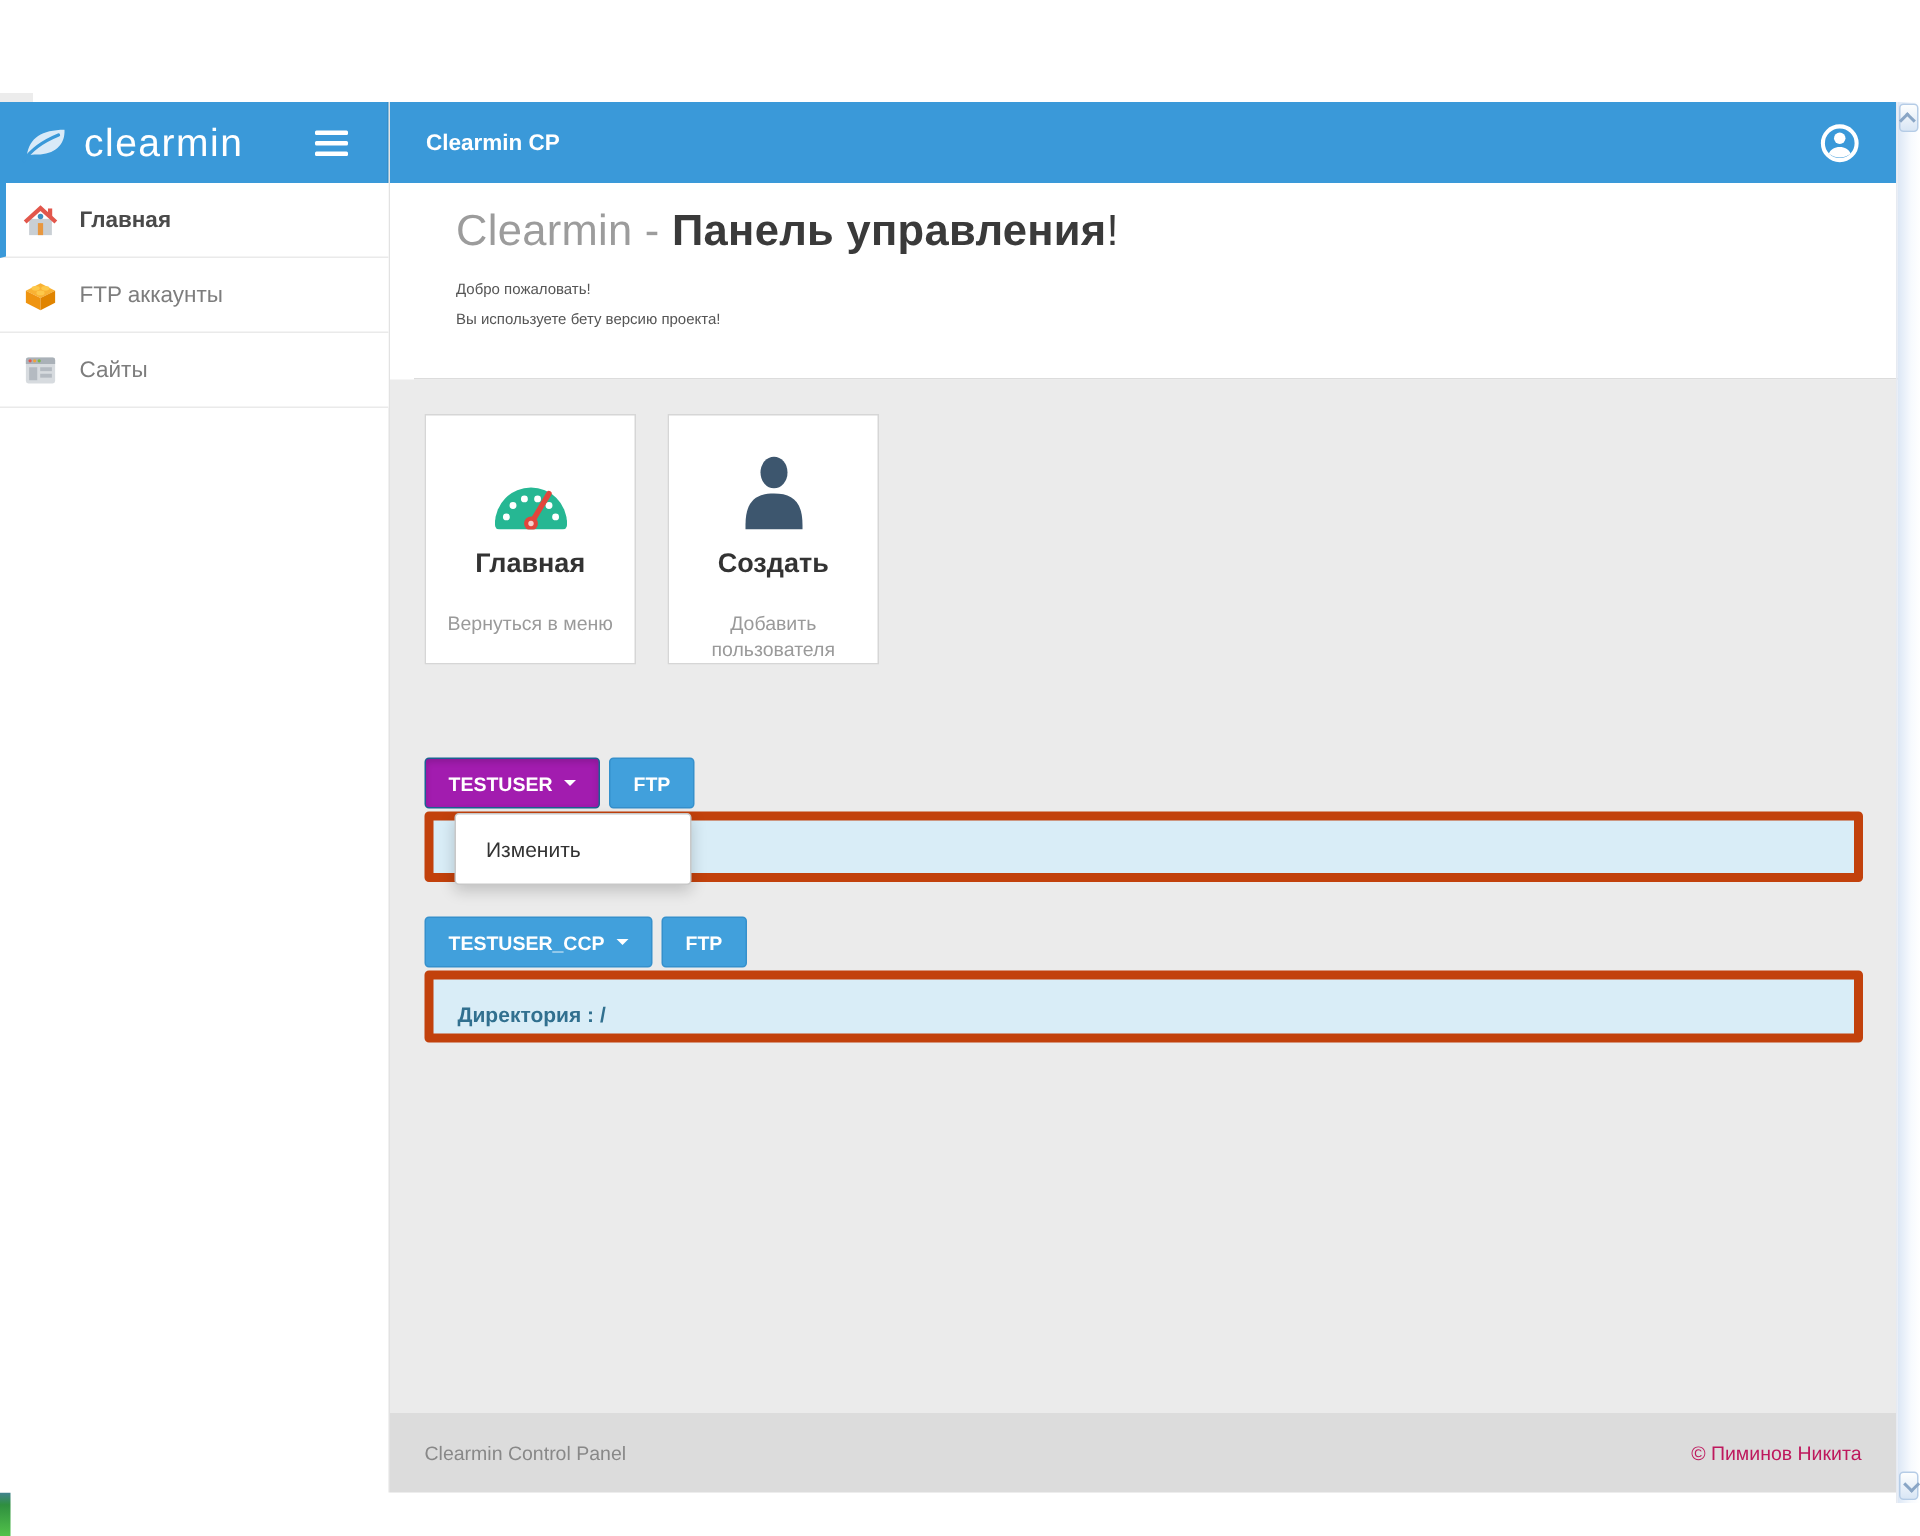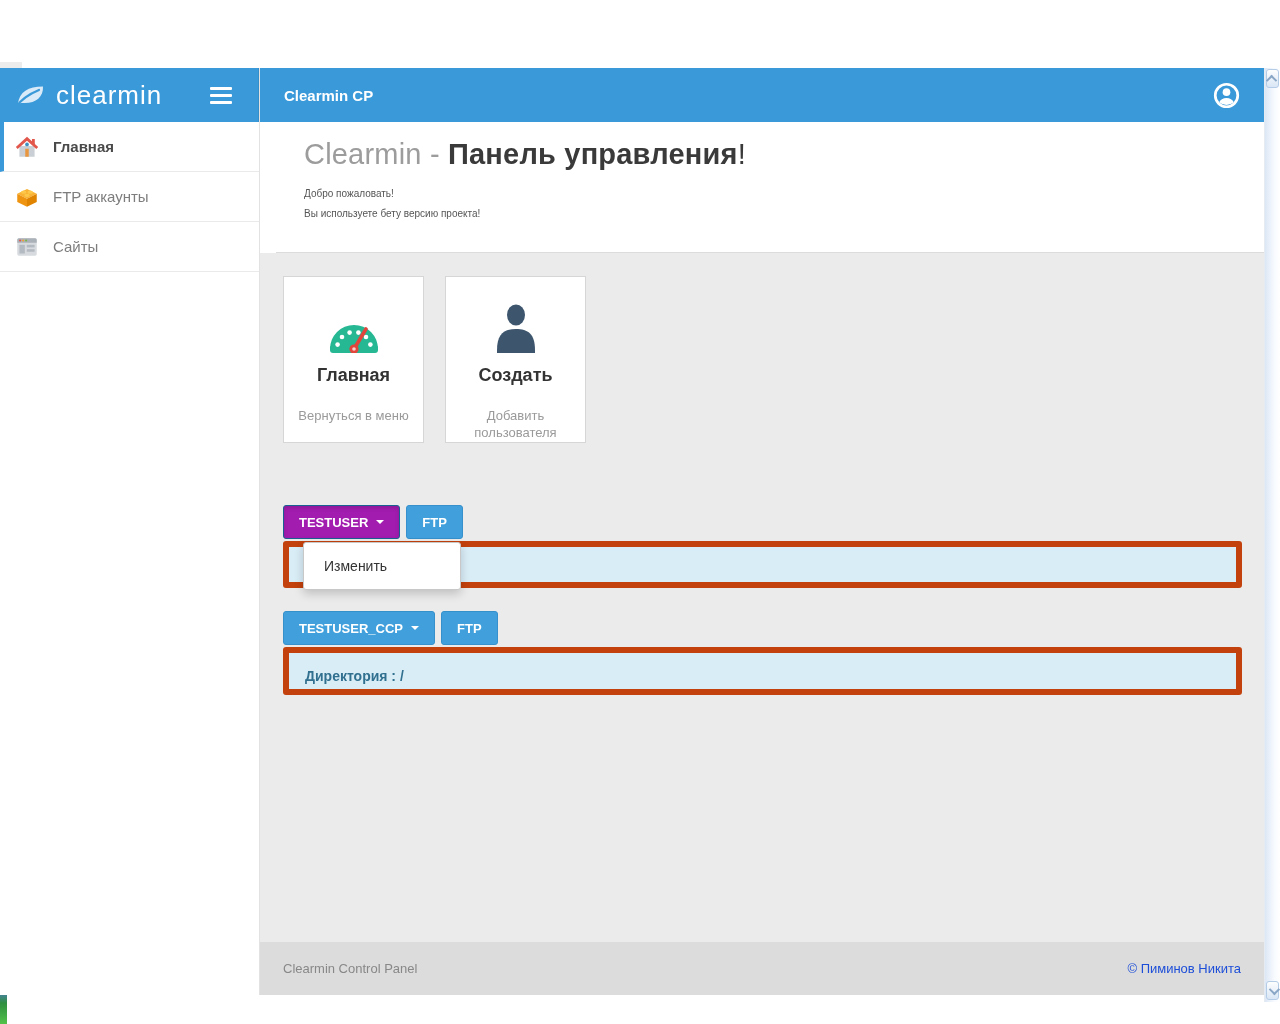--- a/index.html
+++ b/index.html
@@ -69,21 +69,21 @@
   .alert-2 { top:394px; height:48px; padding:15px 16px; color:#31708f; font-weight:bold; font-size:14px; }
 
   .dropdown { position:absolute; top:289px; left:23px; width:158px; background:#fff; border:1px solid #c8c8c8;
     border-radius:3px; box-shadow:0 4px 10px rgba(0,0,0,.18); padding:5px 0; box-sizing:border-box; z-index:5;margin-left:20px; }
   .dd-item { padding:10px 20px; font-size:14px; color:#333; cursor:pointer; }
 
   
   .footer { position:absolute; left:260px; top:874px; width:1004px; height:53px; background:#dcdcdc;
     display:flex; align-items:center; justify-content:space-between; padding:0 23px; box-sizing:border-box;
     font-size:13px; color:#888; }
-  .footer .right { color:#1d4ed8; }
+  .footer .right { color:#be185d; }
 
   
   .scrollbar { position:absolute; right:0; top:68px; width:16px; height:934px;
     background:linear-gradient(to right,#dce7f5,#f7fafe 60%,#fff); border-left:1px solid #e6eaf1; box-sizing:border-box; }
   .scroll-btn { position:absolute; left:1px; width:13px; height:19px; box-sizing:border-box;
     background:linear-gradient(#fdfefe,#d9e6f5); border:1px solid #b5cce6; border-radius:3px;
     display:flex; align-items:center; justify-content:center; cursor:pointer; }
   .scroll-btn.up { top:1px; } .scroll-btn.down { bottom:2px; }
   .chev { width:6px; height:6px; border-left:2px solid #8aa6c6; border-top:2px solid #8aa6c6; }
   .up .chev { transform:rotate(45deg) translateY(2px); }

